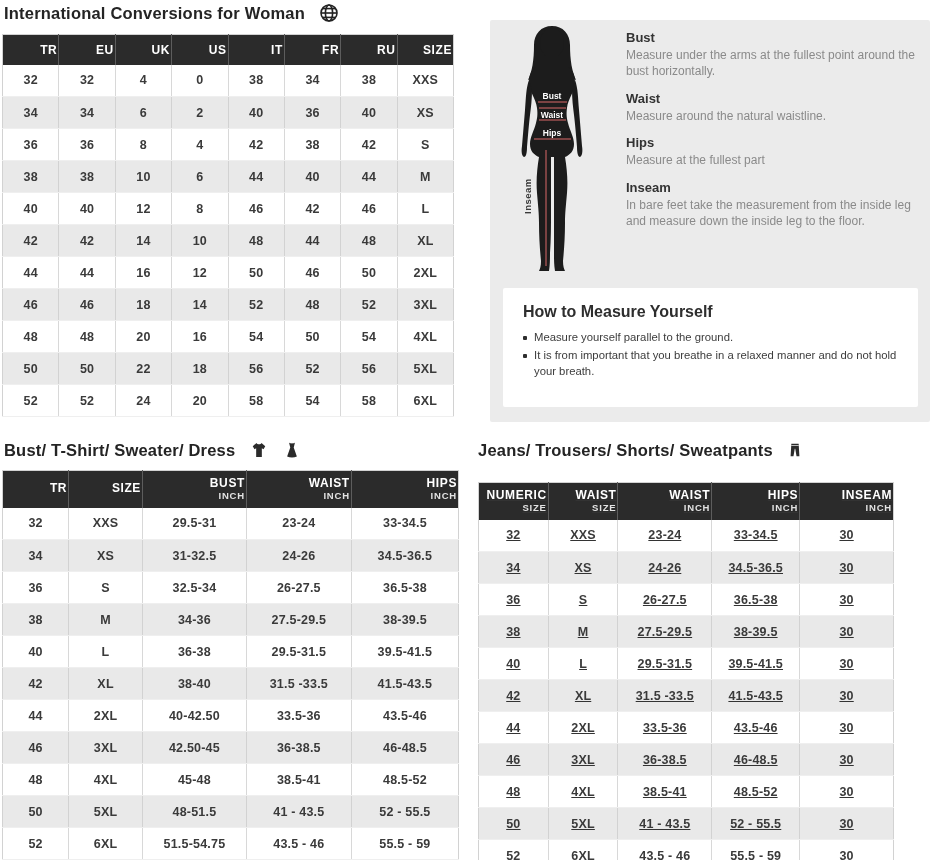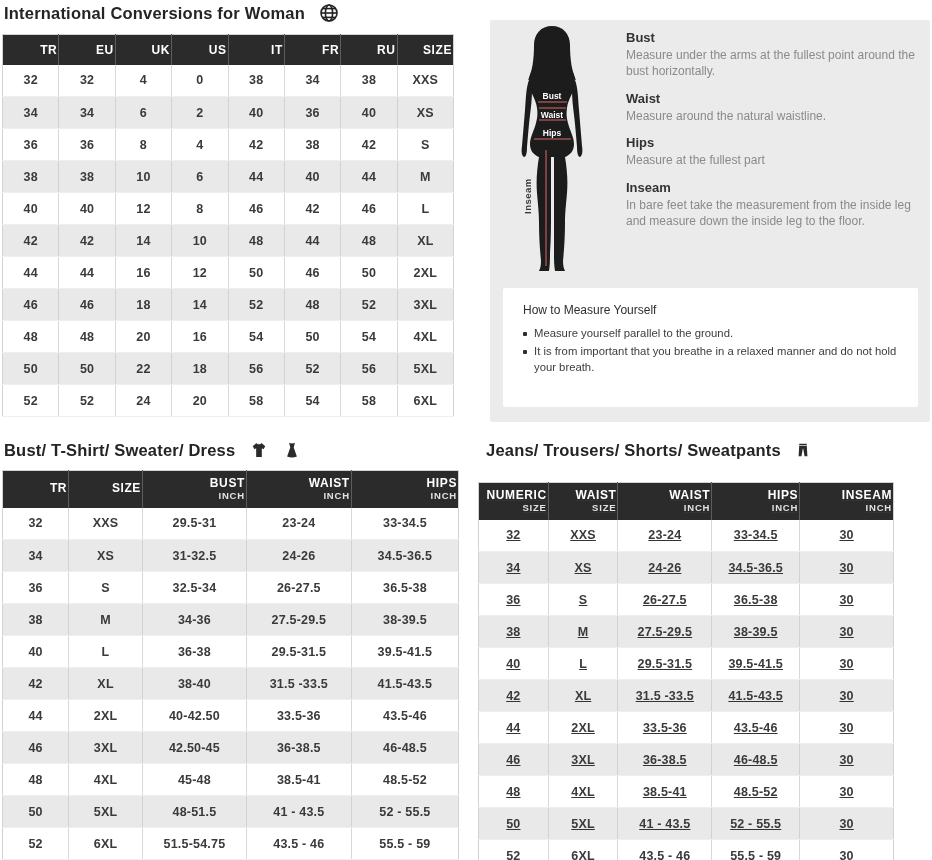--- a/index.html
+++ b/index.html
@@ -66,21 +66,21 @@
   .silhouette { position:absolute; left:4px; top:2px; }
   .measure-desc { position:absolute; left:136px; top:10px; right:14px; }
   .measure-item { margin-bottom:11px; }
   .measure-item .m-label { font-size:13px; font-weight:800; color:#333; margin-bottom:3px; }
   .measure-item .m-text  { font-size:12px; font-weight:500; color:#8a8a8a; line-height:1.32; }
 
   .howto-card {
     position:absolute; left:13px; right:12px; top:268px; bottom:15px;
     background:#fff; border-radius:2px; padding:15px 18px 10px 20px;
   }
-  .howto-card .howto-title { font-size:12px; font-weight:400; color:#2e2e2e; margin-bottom:9px; }
+  .howto-card .howto-title { font-size:16px; font-weight:700; color:#2e2e2e; margin-bottom:9px; }
   .howto-card ul { list-style:none; }
   .howto-card li {
     font-size:11.3px; font-weight:500; color:#3c3c3c; line-height:1.4;
     padding-left:11px; position:relative; margin-bottom:2px;
   }
   .howto-card li::before {
     content:""; position:absolute; left:0; top:6px; width:4px; height:4px;
     background:#2e2e2e; border-radius:1px;
   }
 </style>
@@ -286,21 +286,21 @@
   <div class="section-title" style="left:4px; top:440px;">
     <span>Bust/ T-Shirt/ Sweater/ Dress</span>
     <svg width="20" height="20" viewBox="0 0 24 24" fill="#2b2b2b">
       <path d="M4.5,7.5 L9,3.5 C9.5,5.6 14.5,5.6 15,3.5 L19.5,7.5 L17.4,11 L15.4,9.8 L15.4,20.5 L8.6,20.5 L8.6,9.8 L6.6,11 Z"></path>
     </svg>
     <svg width="18" height="20" viewBox="0 0 24 24" fill="#2b2b2b">
       <path d="M8,2 C9.5,3.6 14.5,3.6 16,2 L14.3,8.5 L18.5,20.5 C14.8,22.3 9.2,22.3 5.5,20.5 L9.7,8.5 Z"></path>
     </svg>
   </div>
 
-  <div class="section-title" style="left:478px; top:440px;margin-left:8px;">
+  <div class="section-title" style="left:478px; top:440px;">
     <span>Jeans/ Trousers/ Shorts/ Sweatpants</span>
     <svg width="16" height="20" viewBox="0 0 24 24" fill="#2b2b2b">
       <path d="M6.5,2.5 L17.5,2.5 L18.6,21.5 L14.3,21.5 L12.35,10 L11.65,10 L9.7,21.5 L5.4,21.5 Z"></path>
       <rect x="6.3" y="4.6" width="11.4" height="1.1" fill="#ebebeb"></rect>
     </svg>
   </div>
 
   <table class="sizes" id="shirt-table">
       <thead>
         <tr>

